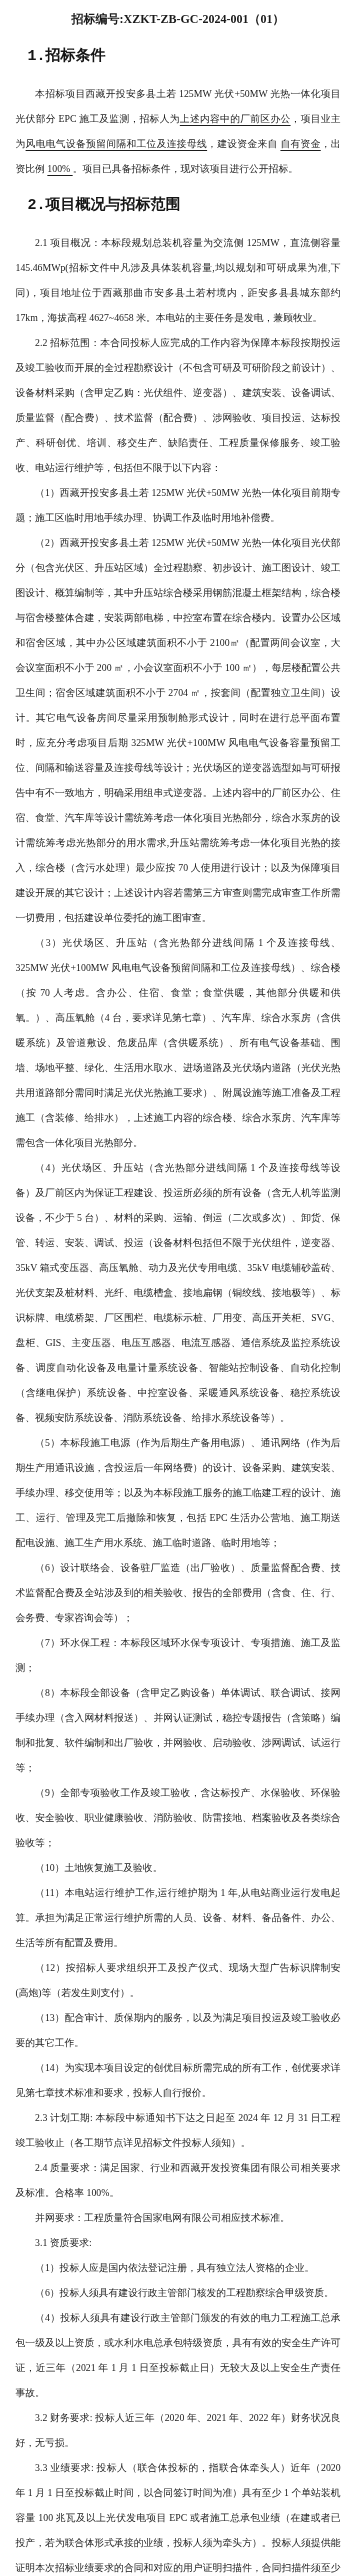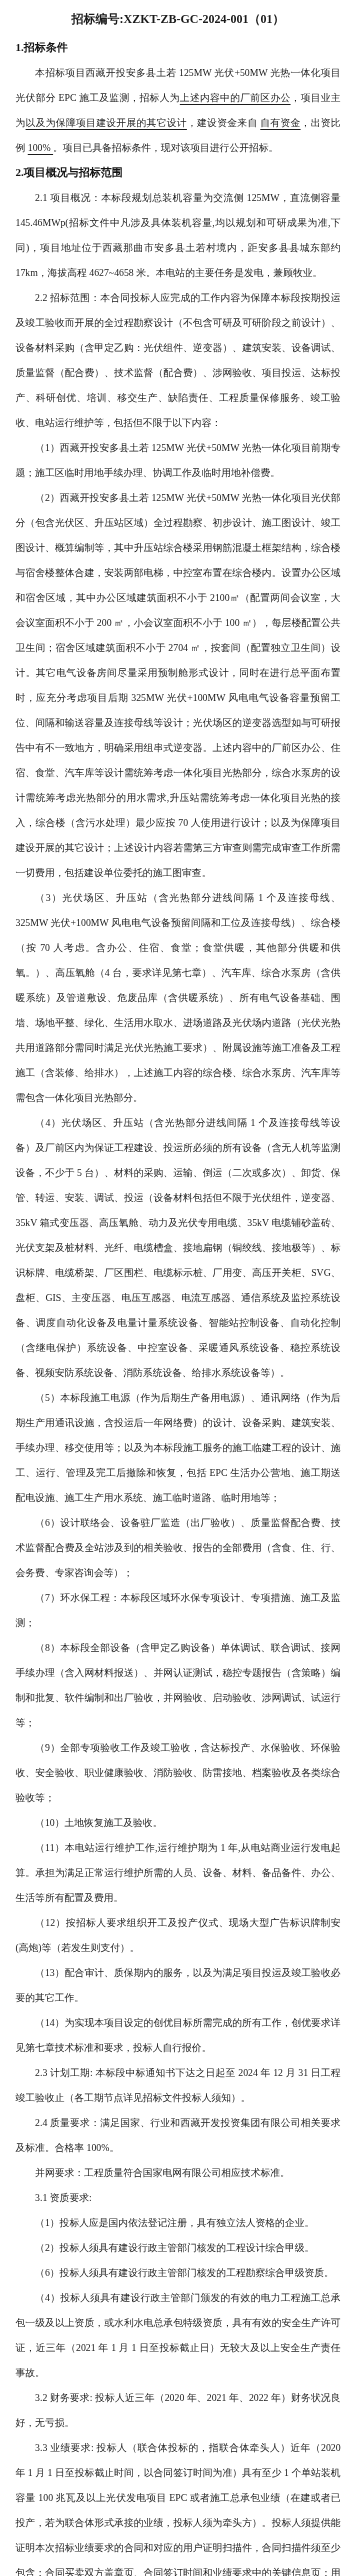--- a/index.html
+++ b/index.html
@@ -12,38 +12,38 @@
     position:relative;box-sizing:border-box;
     width:355px;height:2967px;
     padding:6.2px 14.4px 0 15.5px;
   }
   .title{
     margin:0 0 3.1px 0;text-align:center;
     font-size:12px;line-height:26px;font-weight:bold;
     font-family:"Liberation Serif","DejaVu Serif",serif;
   }
   h2.sec{
-    margin:0;font-size:11px;font-weight:bold;line-height:25px;
-    font-family:Liberation Serif, serif;
+    margin:12px;font-size:15px;font-weight:bold;line-height:25px;
+    font-family:Liberation Mono, monospace;
     color:#151515;
   }
   p.para{
     margin:0;text-indent:2em;text-align:justify;
     font-size:9.8px;line-height:25px;
   }
   .u{text-decoration:underline;text-underline-offset:2.6px;}
 </style>
 </head>
 <body>
 
 <div class="page">
   <h1 class="title">招标编号:XZKT-ZB-GC-2024-001（01）</h1>
 
   <h2 class="sec">1.招标条件</h2>
-  <p class="para"><span>本招标项目西藏开投安多县土若 125MW 光伏+50MW 光热一体化项目光伏部分 EPC 施工及监测，招标人为</span><span class="u">上述内容中的厂前区办公</span><span>，项目业主为</span><span class="u">以及为保障项目建设开展的其它设计</span><span>，建设资金来自 </span><span class="u">自有资金</span><span>，出资比例 </span><span class="u">100% </span><span>。项目已具备招标条件，现对该项目进行公开招标。</span></p>
+  <p class="para"><span>本招标项目西藏开投安多县土若 125MW 光伏+50MW 光热一体化项目光伏部分 EPC 施工及监测，招标人为</span><span class="u">上述内容中的厂前区办公</span><span>，项目业主为</span><span class="u">风电电气设备预留间隔和工位及连接母线</span><span>，建设资金来自 </span><span class="u">自有资金</span><span>，出资比例 </span><span class="u">100% </span><span>。项目已具备招标条件，现对该项目进行公开招标。</span></p>
 
   <h2 class="sec">2.项目概况与招标范围</h2>
   <p class="para">2.1 项目概况：本标段规划总装机容量为交流侧 125MW，直流侧容量 145.46MWp(招标文件中凡涉及具体装机容量,均以规划和可研成果为准,下同)，项目地址位于西藏那曲市安多县土若村境内，距安多县县城东部约 17km，海拔高程 4627~4658 米。本电站的主要任务是发电，兼顾牧业。</p>
   <p class="para">2.2 招标范围：本合同投标人应完成的工作内容为保障本标段按期投运及竣工验收而开展的全过程勘察设计（不包含可研及可研阶段之前设计）、设备材料采购（含甲定乙购：光伏组件、逆变器）、建筑安装、设备调试、质量监督（配合费）、技术监督（配合费）、涉网验收、项目投运、达标投产、科研创优、培训、移交生产、缺陷责任、工程质量保修服务、竣工验收、电站运行维护等，包括但不限于以下内容：</p>
   <p class="para">（1）西藏开投安多县土若 125MW 光伏+50MW 光热一体化项目前期专题；施工区临时用地手续办理、协调工作及临时用地补偿费。</p>
   <p class="para">（2）西藏开投安多县土若 125MW 光伏+50MW 光热一体化项目光伏部分（包含光伏区、升压站区域）全过程勘察、初步设计、施工图设计、竣工图设计、概算编制等，其中升压站综合楼采用钢筋混凝土框架结构，综合楼与宿舍楼整体合建，安装两部电梯，中控室布置在综合楼内。设置办公区域和宿舍区域，其中办公区域建筑面积不小于 2100㎡（配置两间会议室，大会议室面积不小于 200 ㎡，小会议室面积不小于 100 ㎡），每层楼配置公共卫生间；宿舍区域建筑面积不小于 2704 ㎡，按套间（配置独立卫生间）设计。其它电气设备房间尽量采用预制舱形式设计，同时在进行总平面布置时，应充分考虑项目后期 325MW 光伏+100MW 风电电气设备容量预留工位、间隔和输送容量及连接母线等设计；光伏场区的逆变器选型如与可研报告中有不一致地方，明确采用组串式逆变器。上述内容中的厂前区办公、住宿、食堂、汽车库等设计需统筹考虑一体化项目光热部分，综合水泵房的设计需统筹考虑光热部分的用水需求,升压站需统筹考虑一体化项目光热的接入，综合楼（含污水处理）最少应按 70 人使用进行设计；以及为保障项目建设开展的其它设计；上述设计内容若需第三方审查则需完成审查工作所需一切费用，包括建设单位委托的施工图审查。</p>
   <p class="para">（3）光伏场区、升压站（含光热部分进线间隔 1 个及连接母线、325MW 光伏+100MW 风电电气设备预留间隔和工位及连接母线）、综合楼（按 70 人考虑。含办公、住宿、食堂；食堂供暖，其他部分供暖和供氧。）、高压氧舱（4 台，要求详见第七章）、汽车库、综合水泵房（含供暖系统）及管道敷设、危废品库（含供暖系统）、所有电气设备基础、围墙、场地平整、绿化、生活用水取水、进场道路及光伏场内道路（光伏光热共用道路部分需同时满足光伏光热施工要求）、附属设施等施工准备及工程施工（含装修、给排水），上述施工内容的综合楼、综合水泵房、汽车库等需包含一体化项目光热部分。</p>
   <p class="para">（4）光伏场区、升压站（含光热部分进线间隔 1 个及连接母线等设备）及厂前区内为保证工程建设、投运所必须的所有设备（含无人机等监测设备，不少于 5 台）、材料的采购、运输、倒运（二次或多次）、卸货、保管、转运、安装、调试、投运（设备材料包括但不限于光伏组件，逆变器、35kV 箱式变压器、高压氧舱、动力及光伏专用电缆、35kV 电缆铺砂盖砖、光伏支架及桩材料、光纤、电缆槽盒、接地扁钢（铜绞线、接地极等）、标识标牌、电缆桥架、厂区围栏、电缆标示桩、厂用变、高压开关柜、SVG、盘柜、GIS、主变压器、电压互感器、电流互感器、通信系统及监控系统设备、调度自动化设备及电量计量系统设备、智能站控制设备、自动化控制（含继电保护）系统设备、中控室设备、采暖通风系统设备、稳控系统设备、视频安防系统设备、消防系统设备、给排水系统设备等）。</p>
   <p class="para">（5）本标段施工电源（作为后期生产备用电源）、通讯网络（作为后期生产用通讯设施，含投运后一年网络费）的设计、设备采购、建筑安装、手续办理、移交使用等；以及为本标段施工服务的施工临建工程的设计、施工、运行、管理及完工后撤除和恢复，包括 EPC 生活办公营地、施工期送配电设施、施工生产用水系统、施工临时道路、临时用地等；</p>
   <p class="para">（6）设计联络会、设备驻厂监造（出厂验收）、质量监督配合费、技术监督配合费及全站涉及到的相关验收、报告的全部费用（含食、住、行、会务费、专家咨询会等）；</p>
@@ -54,20 +54,19 @@
   <p class="para">（11）本电站运行维护工作,运行维护期为 1 年,从电站商业运行发电起算。承担为满足正常运行维护所需的人员、设备、材料、备品备件、办公、生活等所有配置及费用。</p>
   <p class="para">（12）按招标人要求组织开工及投产仪式、现场大型广告标识牌制安(高炮)等（若发生则支付）。</p>
   <p class="para">（13）配合审计、质保期内的服务，以及为满足项目投运及竣工验收必要的其它工作。</p>
   <p class="para">（14）为实现本项目设定的创优目标所需完成的所有工作，创优要求详见第七章技术标准和要求，投标人自行报价。</p>
   <p class="para">2.3 计划工期: 本标段中标通知书下达之日起至 2024 年 12 月 31 日工程竣工验收止（各工期节点详见招标文件投标人须知）。</p>
   <p class="para">2.4 质量要求：满足国家、行业和西藏开发投资集团有限公司相关要求及标准。合格率 100%。</p>
   <p class="para">并网要求：工程质量符合国家电网有限公司相应技术标准。</p>
 
   <p class="para">3.1 资质要求:</p>
   <p class="para">（1）投标人应是国内依法登记注册，具有独立法人资格的企业。</p>
-  <p class="para">（2）投标人须具有建设行政主管部门核发的工程设计综合甲级。</p>
   <p class="para">（6）投标人须具有建设行政主管部门核发的工程勘察综合甲级资质。</p>
   <p class="para">（4）投标人须具有建设行政主管部门颁发的有效的电力工程施工总承包一级及以上资质，或水利水电总承包特级资质，具有有效的安全生产许可证，近三年（2021 年 1 月 1 日至投标截止日）无较大及以上安全生产责任事故。</p>
   <p class="para">3.2 财务要求: 投标人近三年（2020 年、2021 年、2022 年）财务状况良好，无亏损。</p>
   <p class="para">3.3 业绩要求: 投标人（联合体投标的，指联合体牵头人）近年（2020 年 1 月 1 日至投标截止时间，以合同签订时间为准）具有至少 1 个单站装机容量 100 兆瓦及以上光伏发电项目 EPC 或者施工总承包业绩（在建或者已投产，若为联合体形式承接的业绩，投标人须为牵头方）。投标人须提供能证明本次招标业绩要求的合同和对应的用户证明扫描件，合同扫描件须至少包含：合同买卖双方盖章页、合同签订时间和业绩要求中的关键信息页；用户证明须由最终用户盖章，可以是投产发电证明或验收证明或使用证明或回访记录或其他能证明合同标的物的材料。</p>
 
 </div>
 
 
 </body></html>

